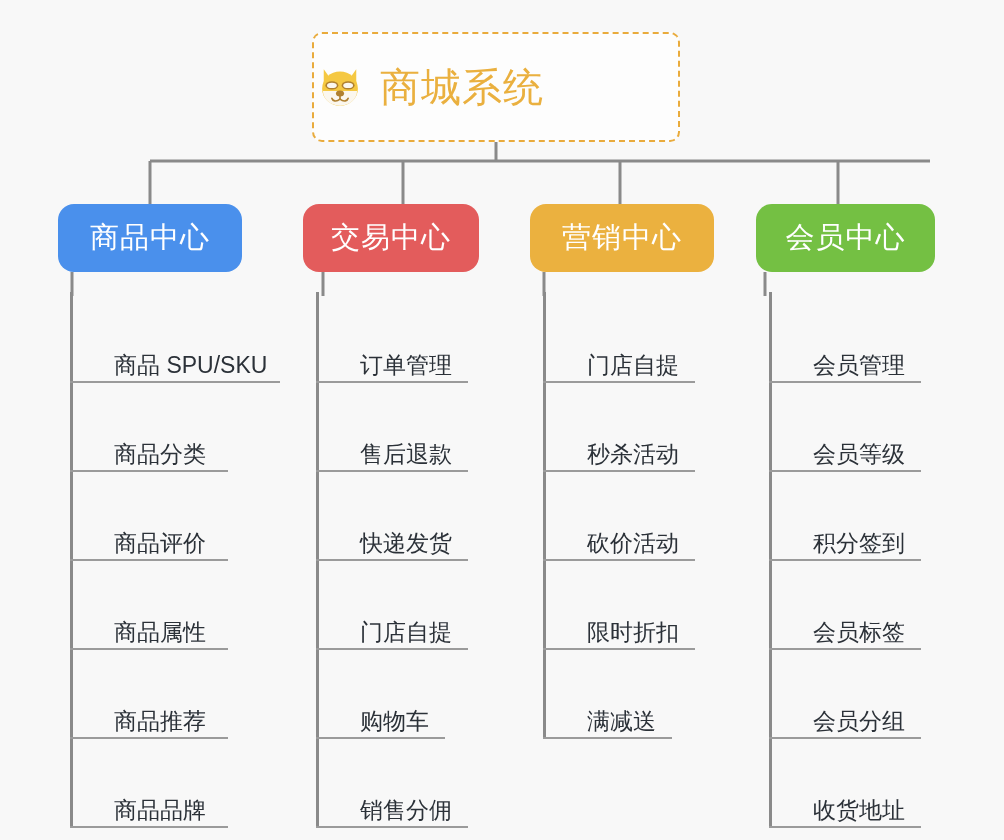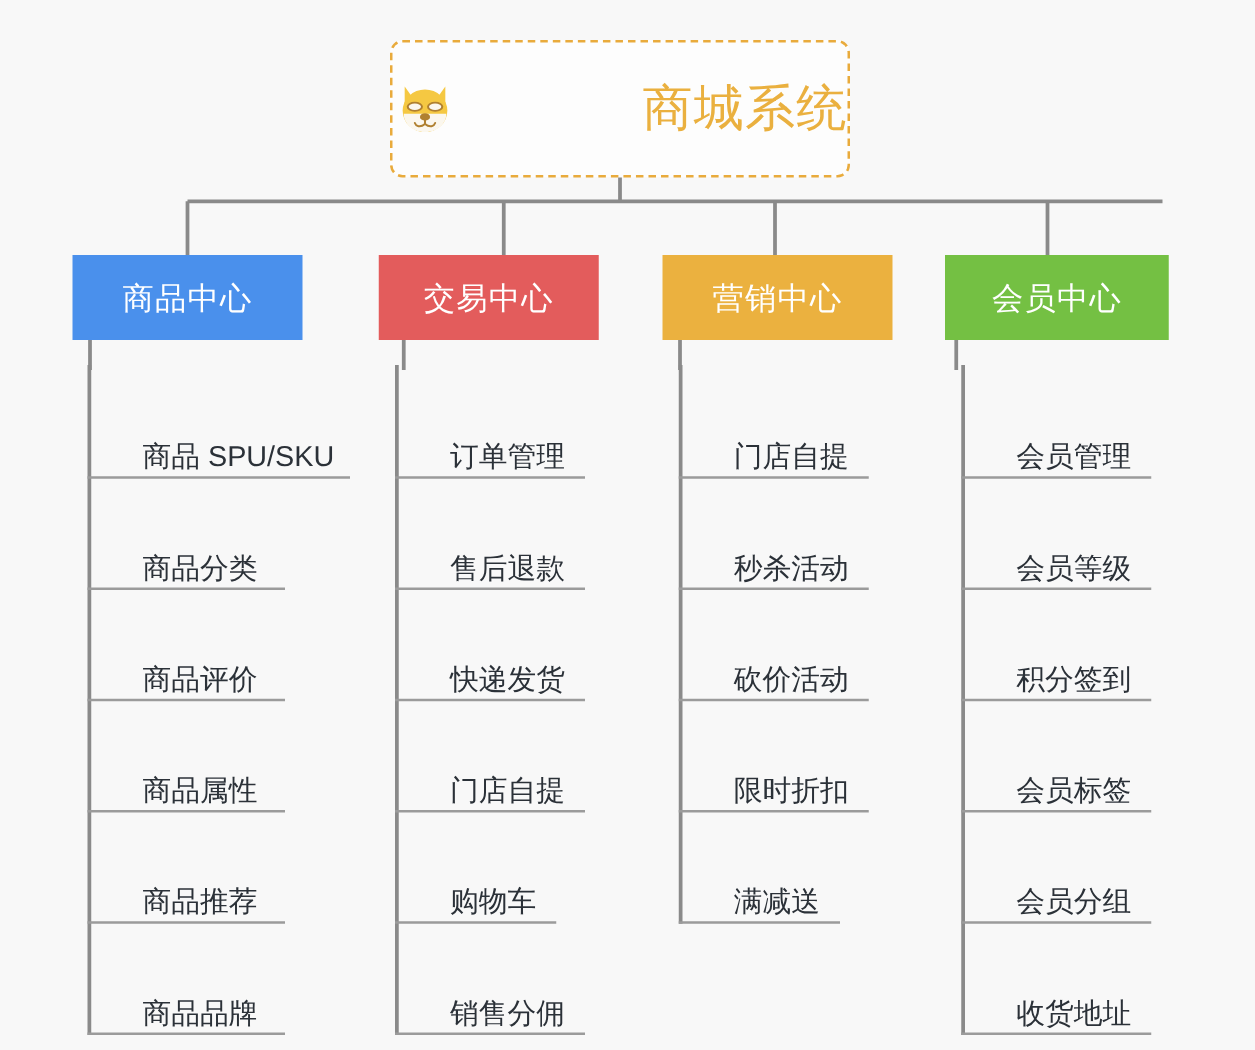--- a/index.html
+++ b/index.html
@@ -28,21 +28,22 @@
     left: 312px;
     top: 32px;
     width: 368px;
     height: 110px;
     box-sizing: border-box;
     background: #fdfdfd;
     border: 2px dashed #e9ab3c;
     border-radius: 10px;
     display: flex;
     align-items: center;
-    justify-content: space-between;
+    justify-content: flex-start;
+    gap: 14px;
   }
   .root-icon {
     width: 52px;
     height: 52px;
     flex: 0 0 52px;
     display: block;
   }
   .root-label {
     font-size: 40px;
     line-height: 1;
@@ -70,26 +71,26 @@
     display: flex;
   }
   .column {
     width: 251px;
     box-sizing: border-box;
     position: relative;
   }
 
   .col-header {
     height: 68px;
-    border-radius: 0;
+    border-radius: 16px;
     display: flex;
     align-items: center;
     justify-content: center;
     color: #ffffff;
-    font-size: 25px;
+    font-size: 29px;
     letter-spacing: 1px;
     white-space: nowrap;
   }
   .col-0 .col-header { margin: 0 9px 0 58px; }
   .col-1 .col-header { margin: 0 23px 0 52px; }
   .col-2 .col-header { margin: 0 39px 0 28px; }
   .col-3 .col-header { margin: 0 69px 0 3px; }
 
   
   .leaf-list {

